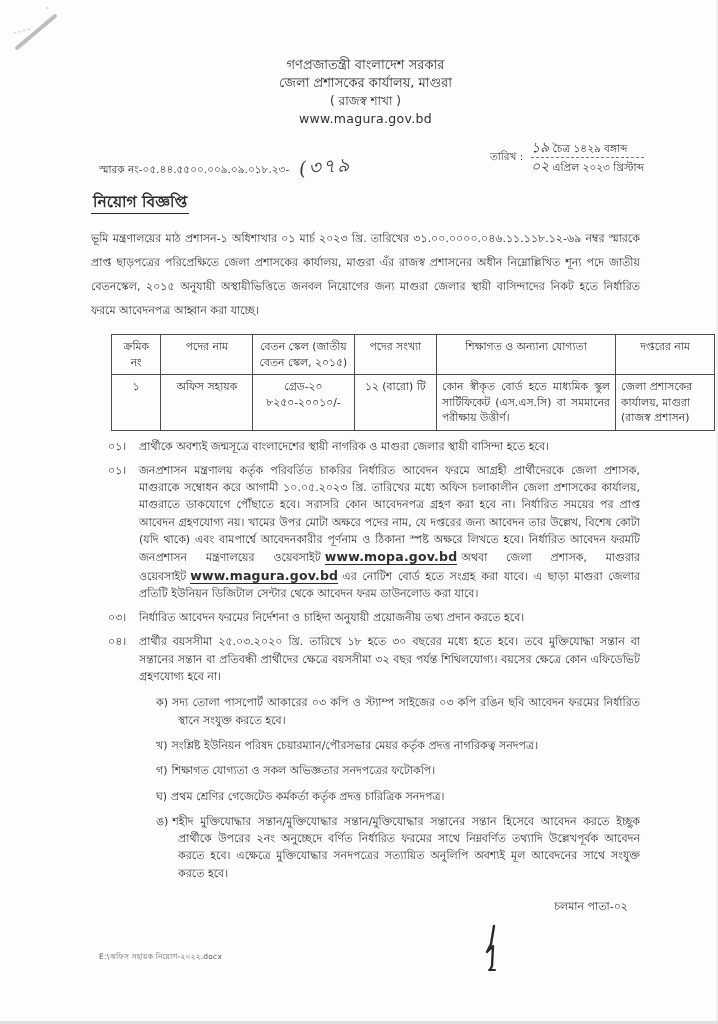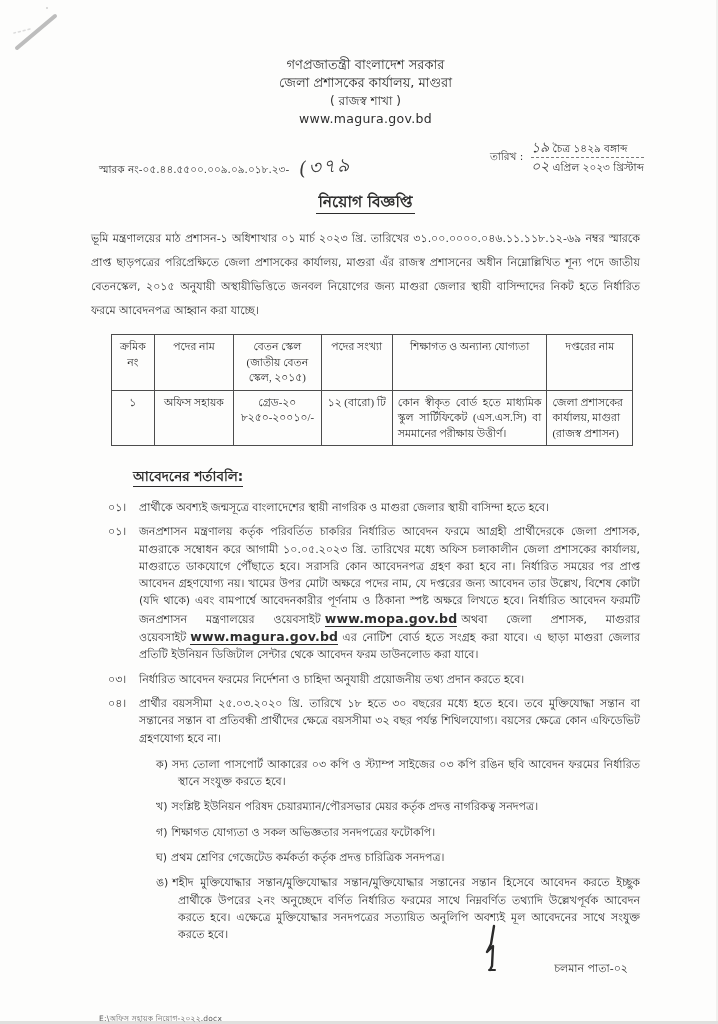--- a/index.html
+++ b/index.html
@@ -28,31 +28,31 @@
     font-style:italic;color:#3a3a3a;
   }
   .memo-hand{display:inline-block;font-size:19px;margin-left:10px;transform:rotate(-5deg);letter-spacing:2px;}
   .date-block{display:flex;align-items:center;gap:8px;margin-right:-4px;}
   .date-label{font-size:10.5px;color:#333;margin-left:36px;}
   .date-stack{font-size:10.5px;line-height:15px;text-align:left;color:#2f2f2f;}
   .date-top,.date-bottom{white-space:nowrap;}
   .date-divider{border-top:1px dashed #777;margin:1px 0;}
   .hand-day{font-size:14px;display:inline-block;transform:rotate(-3deg);margin-right:3px;}
   
-  .doc-title{text-align:center;margin-top:6px;}
+  .doc-title{text-align:left;margin-top:6px;}
   .doc-title span{
     font-size:15.5px;font-weight:bold;
     border-bottom:1.6px solid #2b2b2b;padding:0 2px 2px;
   }
   
   .intro{margin-top:11px;font-size:11px;line-height:24px;text-align:justify;color:#303030;}
   
   table.post-table{
-    border-collapse:collapse;margin:11px 0 0 20px;width:522px;
-    font-size:10.8px;line-height:15.5px;color:#2e2e2e;table-layout:fixed;font-family:Liberation Serif, serif;
+    border-collapse:collapse;margin:11px 0 0 20px;width:604px;
+    font-size:10.8px;line-height:15.5px;color:#2e2e2e;table-layout:fixed;
   }
   .post-table th,.post-table td{border:1px solid #4c4c4c;padding:4px 5px;vertical-align:top;font-weight:normal;}
   .post-table th{text-align:center;}
   .c-center{text-align:center;}
   .c-just{text-align:justify;}
   .col1{width:42px}.col2{width:78px}.col3{width:86px}.col4{width:70px}.col5{width:152px}.col6{width:84px}
   
   .section-heading{margin:20px 0 10px 42px;}
   .section-heading span{
     font-size:13.5px;font-weight:bold;border-bottom:1.4px solid #2b2b2b;padding-bottom:2px;
@@ -139,23 +139,20 @@
           <td class="c-center">১</td>
           <td class="c-center">অফিস সহায়ক</td>
           <td class="c-center">গ্রেড-২০ ৮২৫০-২০০১০/-</td>
           <td class="c-center">১২ (বারো) টি</td>
           <td class="c-just">কোন স্বীকৃত বোর্ড হতে মাধ্যমিক স্কুল সার্টিফিকেট (এস.এস.সি) বা সমমানের পরীক্ষায় উত্তীর্ণ।</td>
           <td>জেলা প্রশাসকের কার্যালয়, মাগুরা (রাজস্ব প্রশাসন)</td>
         </tr>
       </tbody>
     </table>
 
-    <div class="section-heading">
-      <span>আবেদনের শর্তাবলি:</span>
-    </div>
 
     <div class="cond-item">
       <div class="cond-num">০১।</div>
       <div class="cond-body">প্রার্থীকে অবশ্যই জন্মসূত্রে বাংলাদেশের স্থায়ী নাগরিক ও মাগুরা জেলার স্থায়ী বাসিন্দা হতে হবে।</div>
     </div>
 
     <div class="cond-item">
       <div class="cond-num">০১।</div>
       <div class="cond-body"><span>জনপ্রশাসন মন্ত্রণালয় কর্তৃক পরিবর্তিত চাকরির নির্ধারিত আবেদন ফরমে আগ্রহী প্রার্থীদেরকে জেলা প্রশাসক, মাগুরাকে সম্বোধন করে আগামী ১০.০৫.২০২৩ খ্রি. তারিখের মধ্যে অফিস চলাকালীন জেলা প্রশাসকের কার্যালয়, মাগুরাতে ডাকযোগে পৌঁছাতে হবে। সরাসরি কোন আবেদনপত্র গ্রহণ করা হবে না। নির্ধারিত সময়ের পর প্রাপ্ত আবেদন গ্রহণযোগ্য নয়। খামের উপর মোটা অক্ষরে পদের নাম, যে দপ্তরের জন্য আবেদন তার উল্লেখ, বিশেষ কোটা (যদি থাকে) এবং বামপার্শ্বে আবেদনকারীর পূর্ণনাম ও ঠিকানা স্পষ্ট অক্ষরে লিখতে হবে। নির্ধারিত আবেদন ফরমটি জনপ্রশাসন মন্ত্রণালয়ের ওয়েবসাইট</span><span class="weblink">www.mopa.gov.bd</span><span>অথবা জেলা প্রশাসক, মাগুরার ওয়েবসাইট</span><span class="weblink">www.magura.gov.bd</span><span>এর নোটিশ বোর্ড হতে সংগ্রহ করা যাবে। এ ছাড়া মাগুরা জেলার প্রতিটি ইউনিয়ন ডিজিটাল সেন্টার থেকে আবেদন ফরম ডাউনলোড করা যাবে।</span></div>
     </div>

